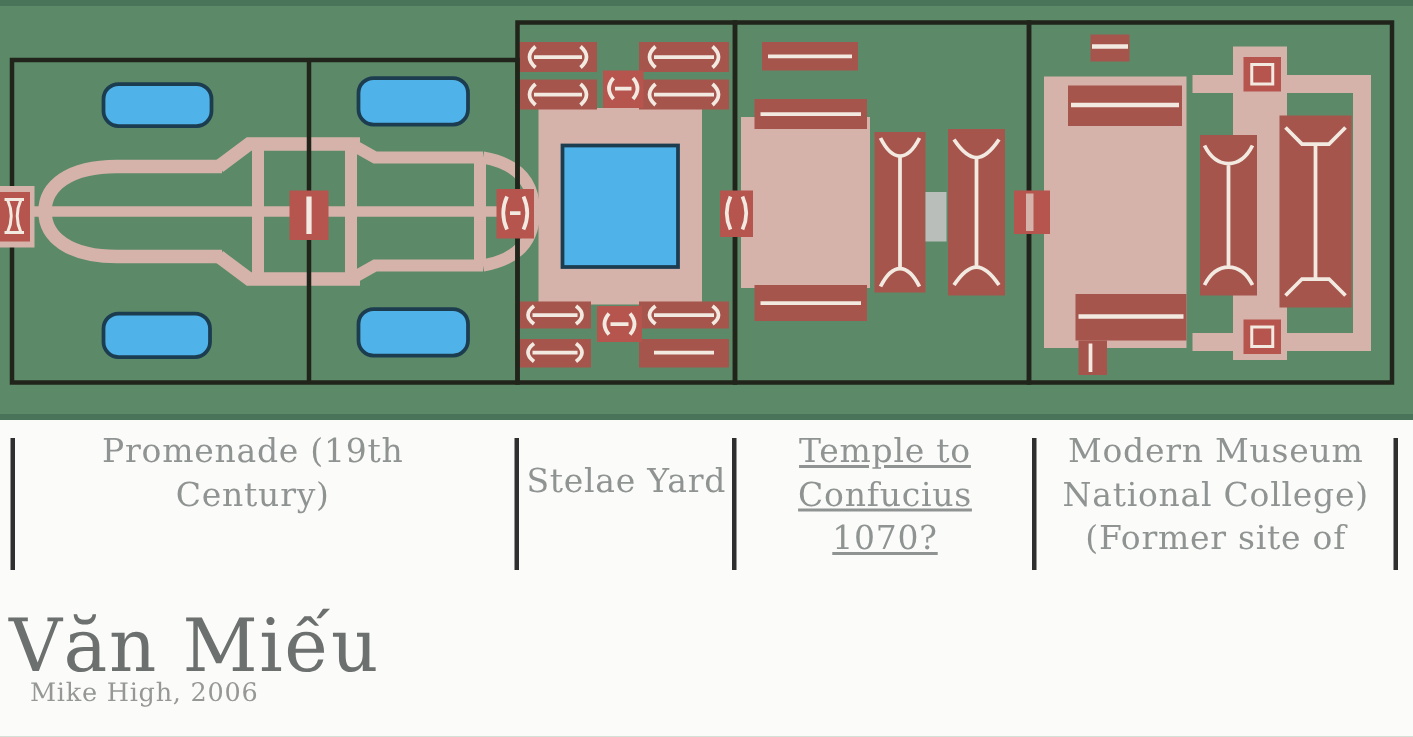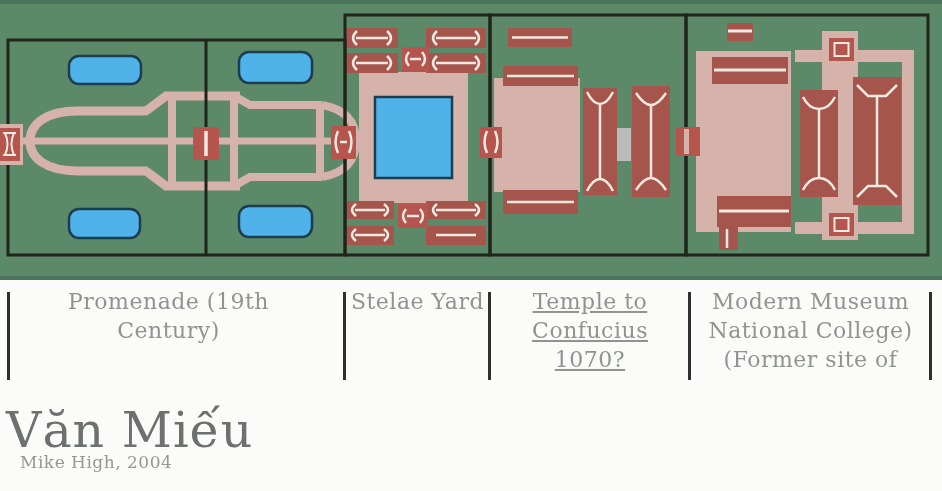--- a/index.html
+++ b/index.html
@@ -21,21 +21,21 @@
   }
   html,body{margin:0;padding:0;}
   body{background:var(--c-page_bg);font-family:"DejaVu Serif","Liberation Serif",serif;}
   .page{position:relative;width:942px;height:491px;overflow:hidden;background:var(--c-page_bg);}
   .map-svg{position:absolute;left:0;top:0;display:block;}
   .vline{position:absolute;top:292px;height:88px;width:3px;background:var(--c-divider_dark);}
   .section-label{position:absolute;top:287px;text-align:center;color:var(--c-label_gray);
     font-size:22px;line-height:29px;letter-spacing:0.5px;}
   .section-label span{display:block;}
   #lbl-promenade{left:8px;width:297px;padding-left:12px;}
-  #lbl-stelae{left:345px;width:145px;}
+  #lbl-stelae{left:345px;width:145px;margin-top:20px;}
   #lbl-temple{left:490px;width:200px;text-decoration:underline;}
   #lbl-museum{left:690px;width:241px;}
   .map-title{position:absolute;left:6px;top:404px;font-size:49px;line-height:1.1;
     color:var(--c-title_gray);letter-spacing:1px;}
   .map-credit{position:absolute;left:20px;top:452px;font-size:17px;color:var(--c-credit_gray);
     letter-spacing:0.5px;}
 </style>
 </head>
 <body>
 
@@ -181,15 +181,15 @@
     <span>Confucius</span>
     <span>1070?</span>
   </div>
   <div class="section-label" id="lbl-museum">
     <span>Modern Museum</span>
     <span>National College)</span>
     <span>(Former site of</span>
   </div>
 
   <div class="map-title">Văn Miếu</div>
-  <div class="map-credit">Mike High, 2004</div>
+  <div class="map-credit">Mike High, 2006</div>
 
 </div>
 
 </body></html>

